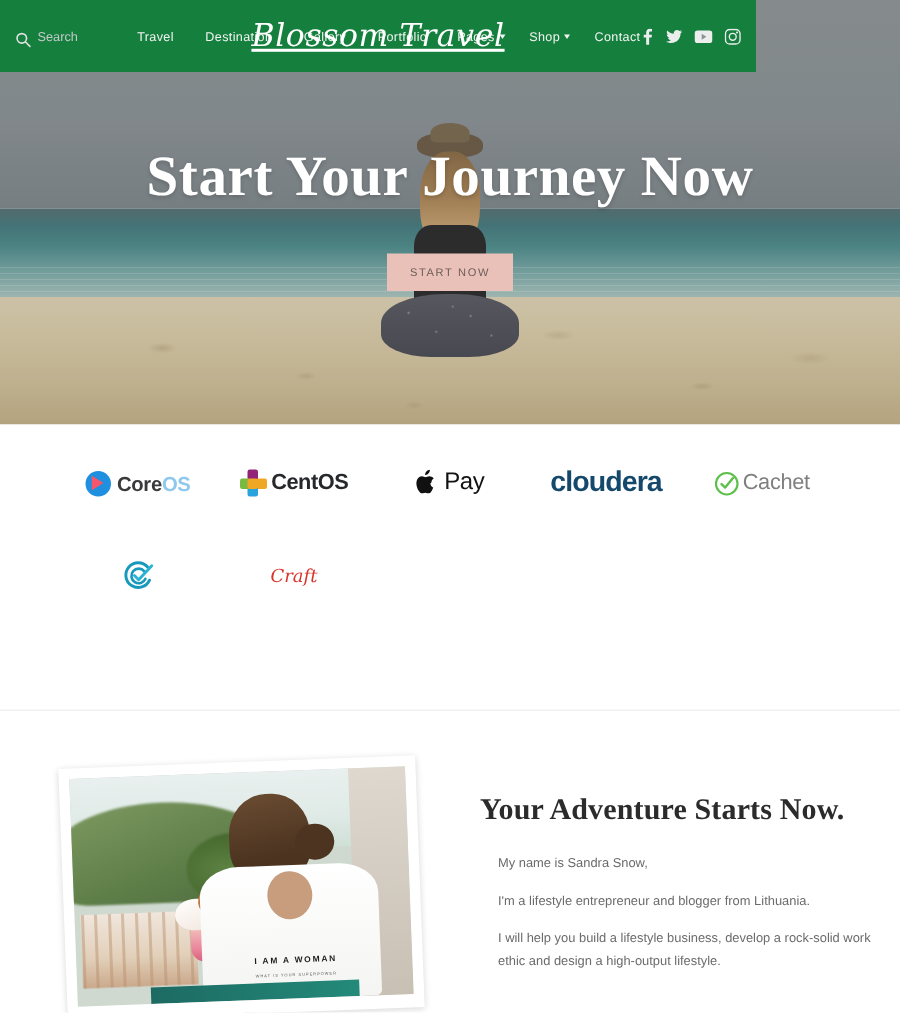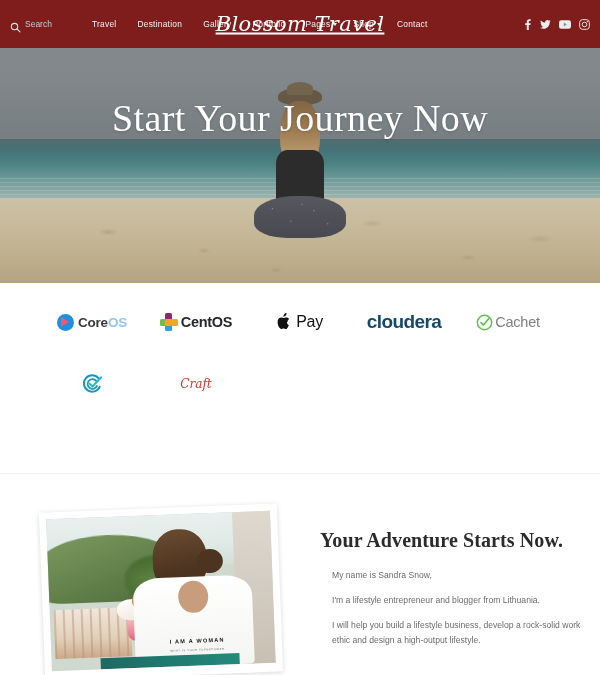--- a/index.html
+++ b/index.html
@@ -6,22 +6,22 @@
   html, body {
     width:600px; height:675px;
     background:#ffffff;
     font-family:"Liberation Sans", sans-serif;
     overflow:hidden;
   }
   .page { position:relative; width:600px; height:675px; overflow:hidden; }
 
   
   .header {
-    position:absolute; top:0; left:0; width:600px; height:48px;
-    background:#7f1d1d;
+    position:absolute; top:0; left:0; width:504px; height:48px;
+    background:#15803d;
     display:flex; align-items:center;
     z-index:20;
   }
   .search-box {
     display:flex; align-items:center; gap:4px;
     margin-left:10px; width:74px;
   }
   .search-icon { width:11px; height:11px; flex:none; display:block; }
   .search-input {
     background:transparent; border:none; outline:none;
@@ -120,21 +120,21 @@
                radial-gradient(circle 2px at 65% 35%, rgba(230,230,235,.42), transparent 60%),
                radial-gradient(circle 2px at 80% 66%, rgba(230,230,235,.38), transparent 60%),
                radial-gradient(circle 2px at 52% 20%, rgba(230,230,235,.35), transparent 60%);
     border-radius:inherit;
   }
   .hero-overlay { position:absolute; inset:0; background:rgba(60,66,70,.10); }
 
   .hero-title {
     position:absolute; left:0; right:0; top:99px; text-align:center;
     color:#ffffff; font-size:38px; line-height:1;
-    font-family:"Liberation Serif", serif; font-weight:400;
+    font-family:"Liberation Serif", serif; font-weight:700;
     letter-spacing:.4px; text-shadow:0 1px 3px rgba(0,0,0,.18);
   }
   .hero-btn {
     position:absolute; left:50%; top:169px; transform:translateX(-50%);
     width:84px; height:25px; background:#e9c1b9;
     color:#6d5c58; font-size:7.4px; letter-spacing:1.1px;
     display:flex; align-items:center; justify-content:center;
     border:none; cursor:pointer; font-family:"Liberation Sans", sans-serif;
   }
 
@@ -259,20 +259,21 @@
       <div class="sand"></div>
       <div class="person">
         <div class="p-hat"></div>
         <div class="p-hair"></div>
         <div class="p-torso"></div>
         <div class="p-legs"></div>
       </div>
       <div class="hero-overlay"></div>
     </div>
     <h1 class="hero-title">Start Your Journey Now</h1>
+    <button class="hero-btn">START NOW</button>
   </section>
 
   <header class="header">
 
     <div class="search-box">
       <span class="search-icon">
         <svg viewBox="0 0 16 16" width="11" height="11">
           <circle cx="6.6" cy="6.6" r="4.6" fill="none" stroke="#dfe1e2" stroke-width="1.6"></circle>
           <line x1="10.2" y1="10.2" x2="14.5" y2="14.5" stroke="#dfe1e2" stroke-width="1.6" stroke-linecap="round"></line>
         </svg>

